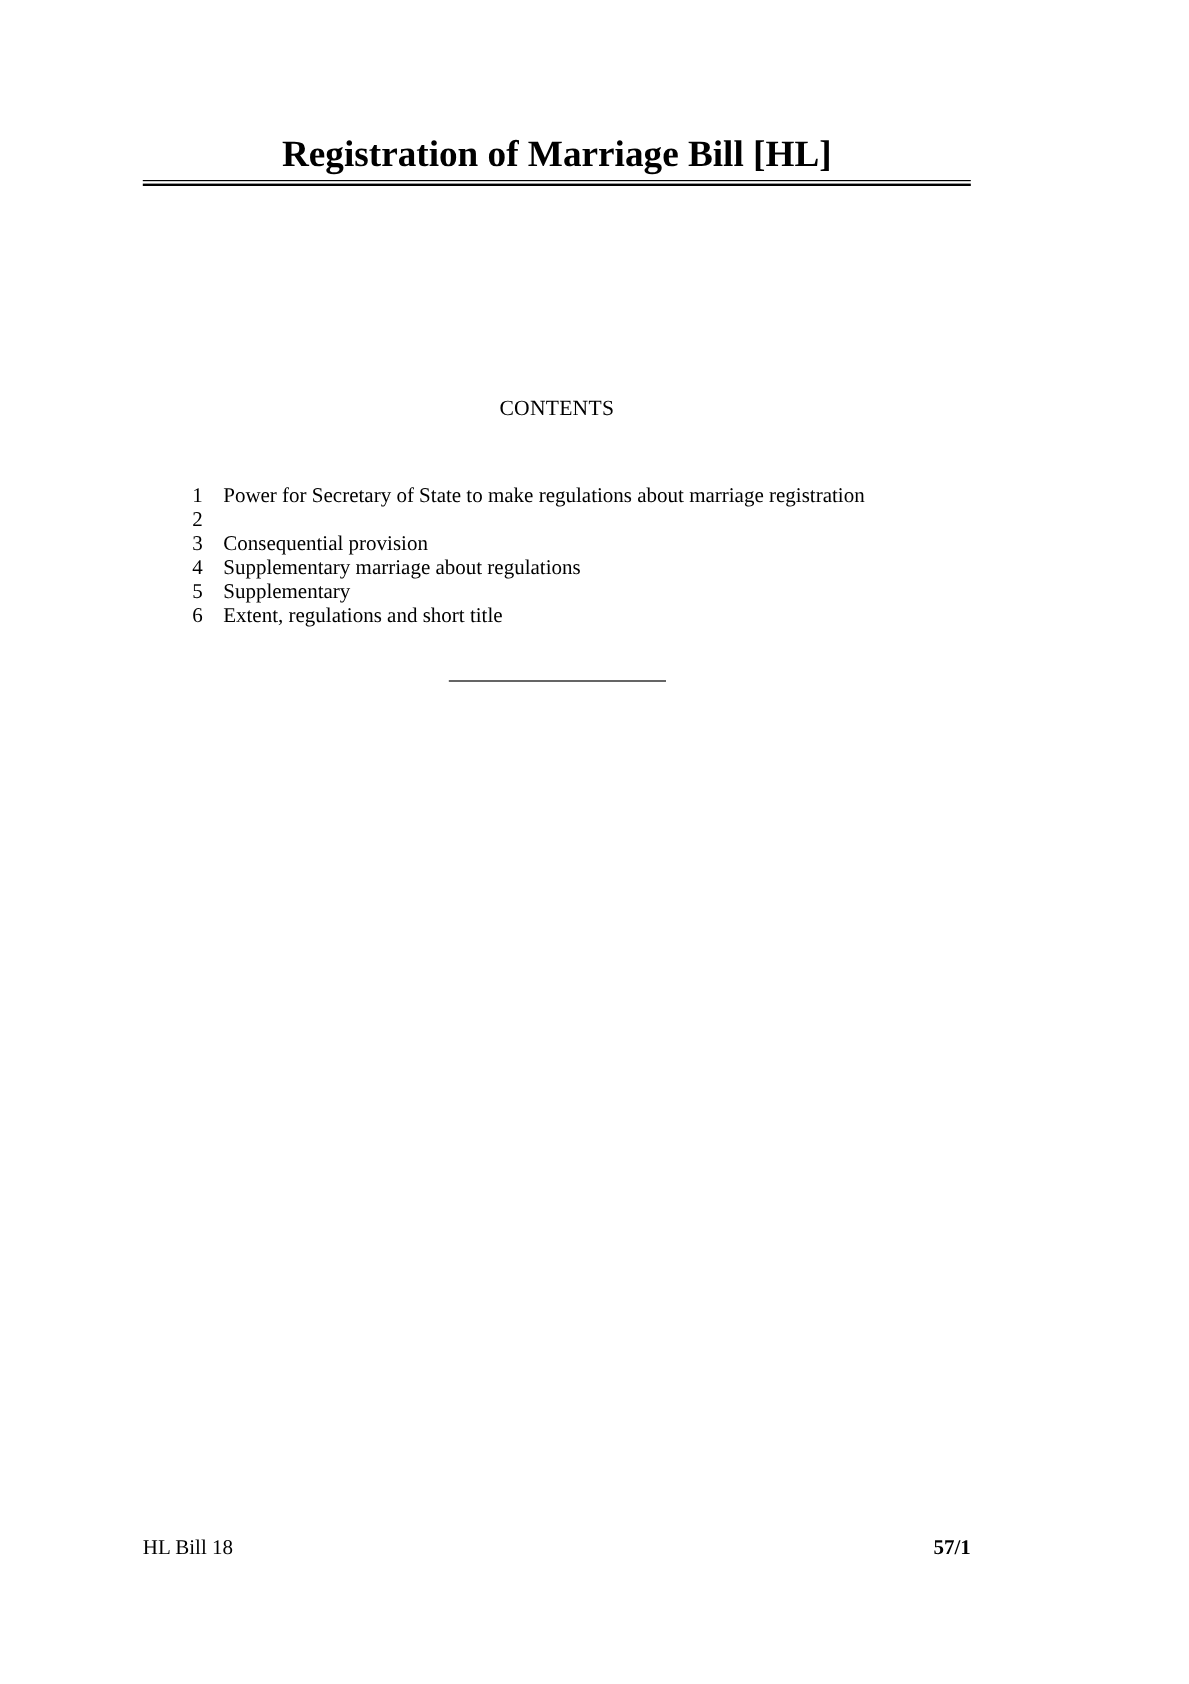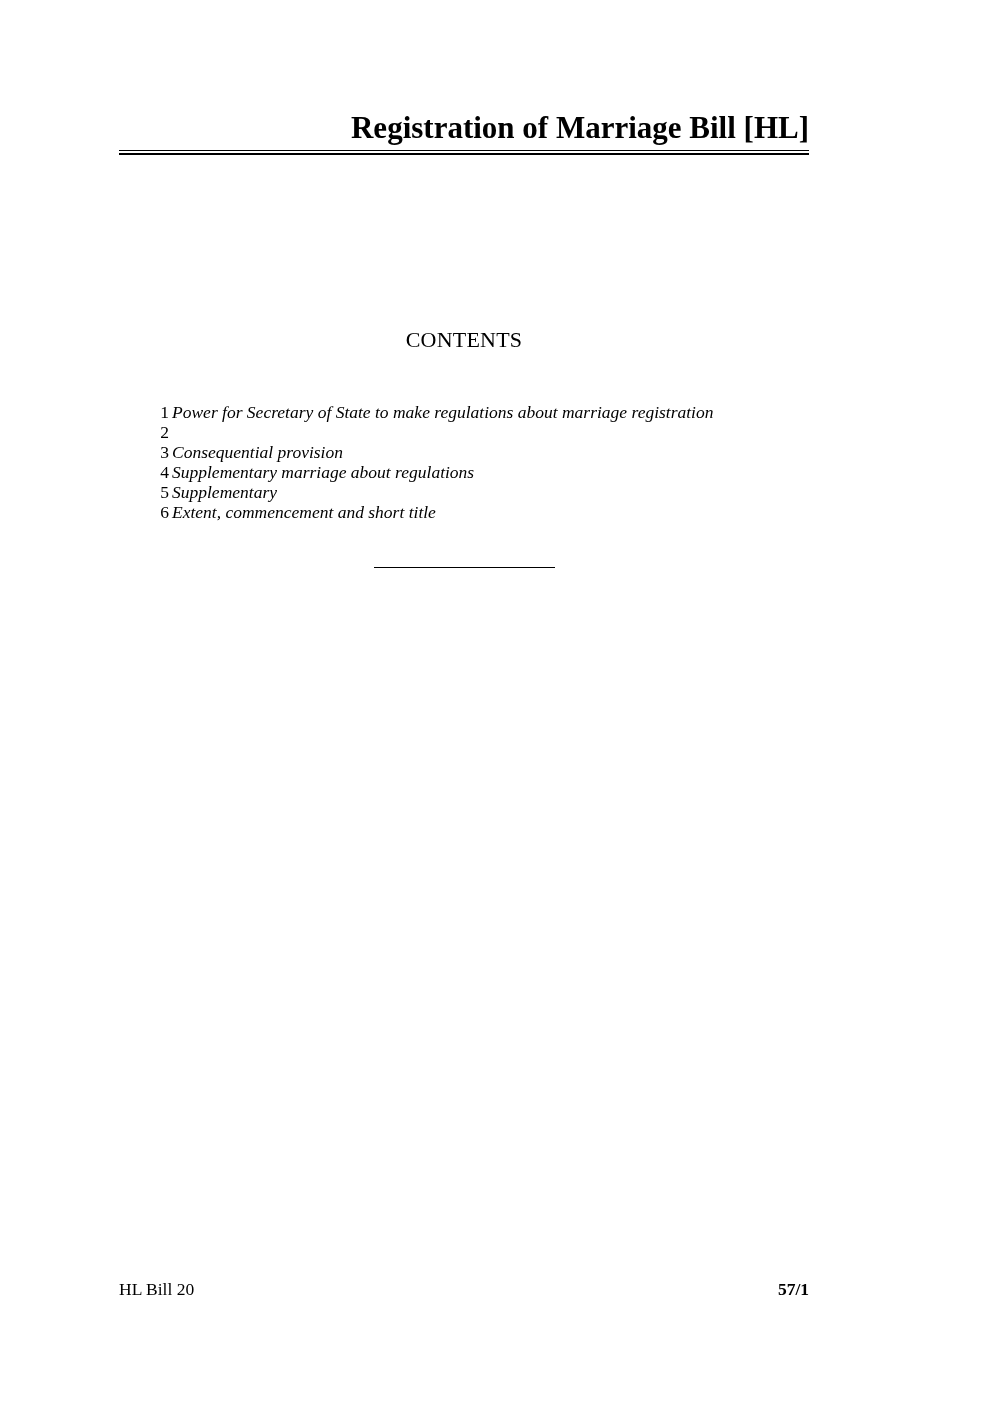--- a/index.html
+++ b/index.html
@@ -20,21 +20,21 @@
       left: 0;
       top: 0;
       width: 991px;
       height: 1403px;
     }
     .title {
       position: absolute;
       left: 119px;
       width: 690px;
       top: 108px;
-      text-align: right;
+      text-align: center;
       font-weight: bold;
       font-size: 31px;
       line-height: 40px;
       letter-spacing: 0px;
       font-family: Liberation Serif, serif;
     }
     .title-rule {
       position: absolute;
       left: 119px;
       width: 690px;
@@ -56,21 +56,21 @@
       top: 3px;
       height: 2px;
       background: #000;
     }
     .contents-heading {
       position: absolute;
       left: 119px;
       width: 690px;
       top: 326px;
       text-align: center;
-      font-size: 22px;
+      font-size: 18px;
       line-height: 28px;
       letter-spacing: 0.2px;
     }
     .toc {
       position: absolute;
       left: 150px;
       top: 402px;
       width: 680px;
       margin: 0;
       padding: 0;
@@ -82,23 +82,22 @@
       height: 20px;
       line-height: 20px;
       font-size: 17.5px;
     }
     .toc-num {
       width: 19px;
       text-align: right;
       flex: 0 0 19px;
     }
     .toc-text {
-      margin-left: 3px;
+      margin-left: 17px;
       white-space: nowrap;
-      font-style: italic;
     }
     .end-rule {
       position: absolute;
       left: 374px;
       width: 181px;
       top: 567px;
       height: 1px;
       background: #000;
     }
     .footer-left {
@@ -147,22 +146,22 @@
     <li class="toc-item">
       <span class="toc-num">4</span>
       <span class="toc-text">Supplementary marriage about regulations</span>
     </li>
     <li class="toc-item">
       <span class="toc-num">5</span>
       <span class="toc-text">Supplementary</span>
     </li>
     <li class="toc-item">
       <span class="toc-num">6</span>
-      <span class="toc-text">Extent, commencement and short title</span>
+      <span class="toc-text">Extent, regulations and short title</span>
     </li>
   </ol>
 
   <div class="end-rule"></div>
 
-  <div class="footer-left">HL Bill 20</div>
+  <div class="footer-left">HL Bill 18</div>
   <div class="footer-right">57/1</div>
 
 </div>
 
 </body></html>

